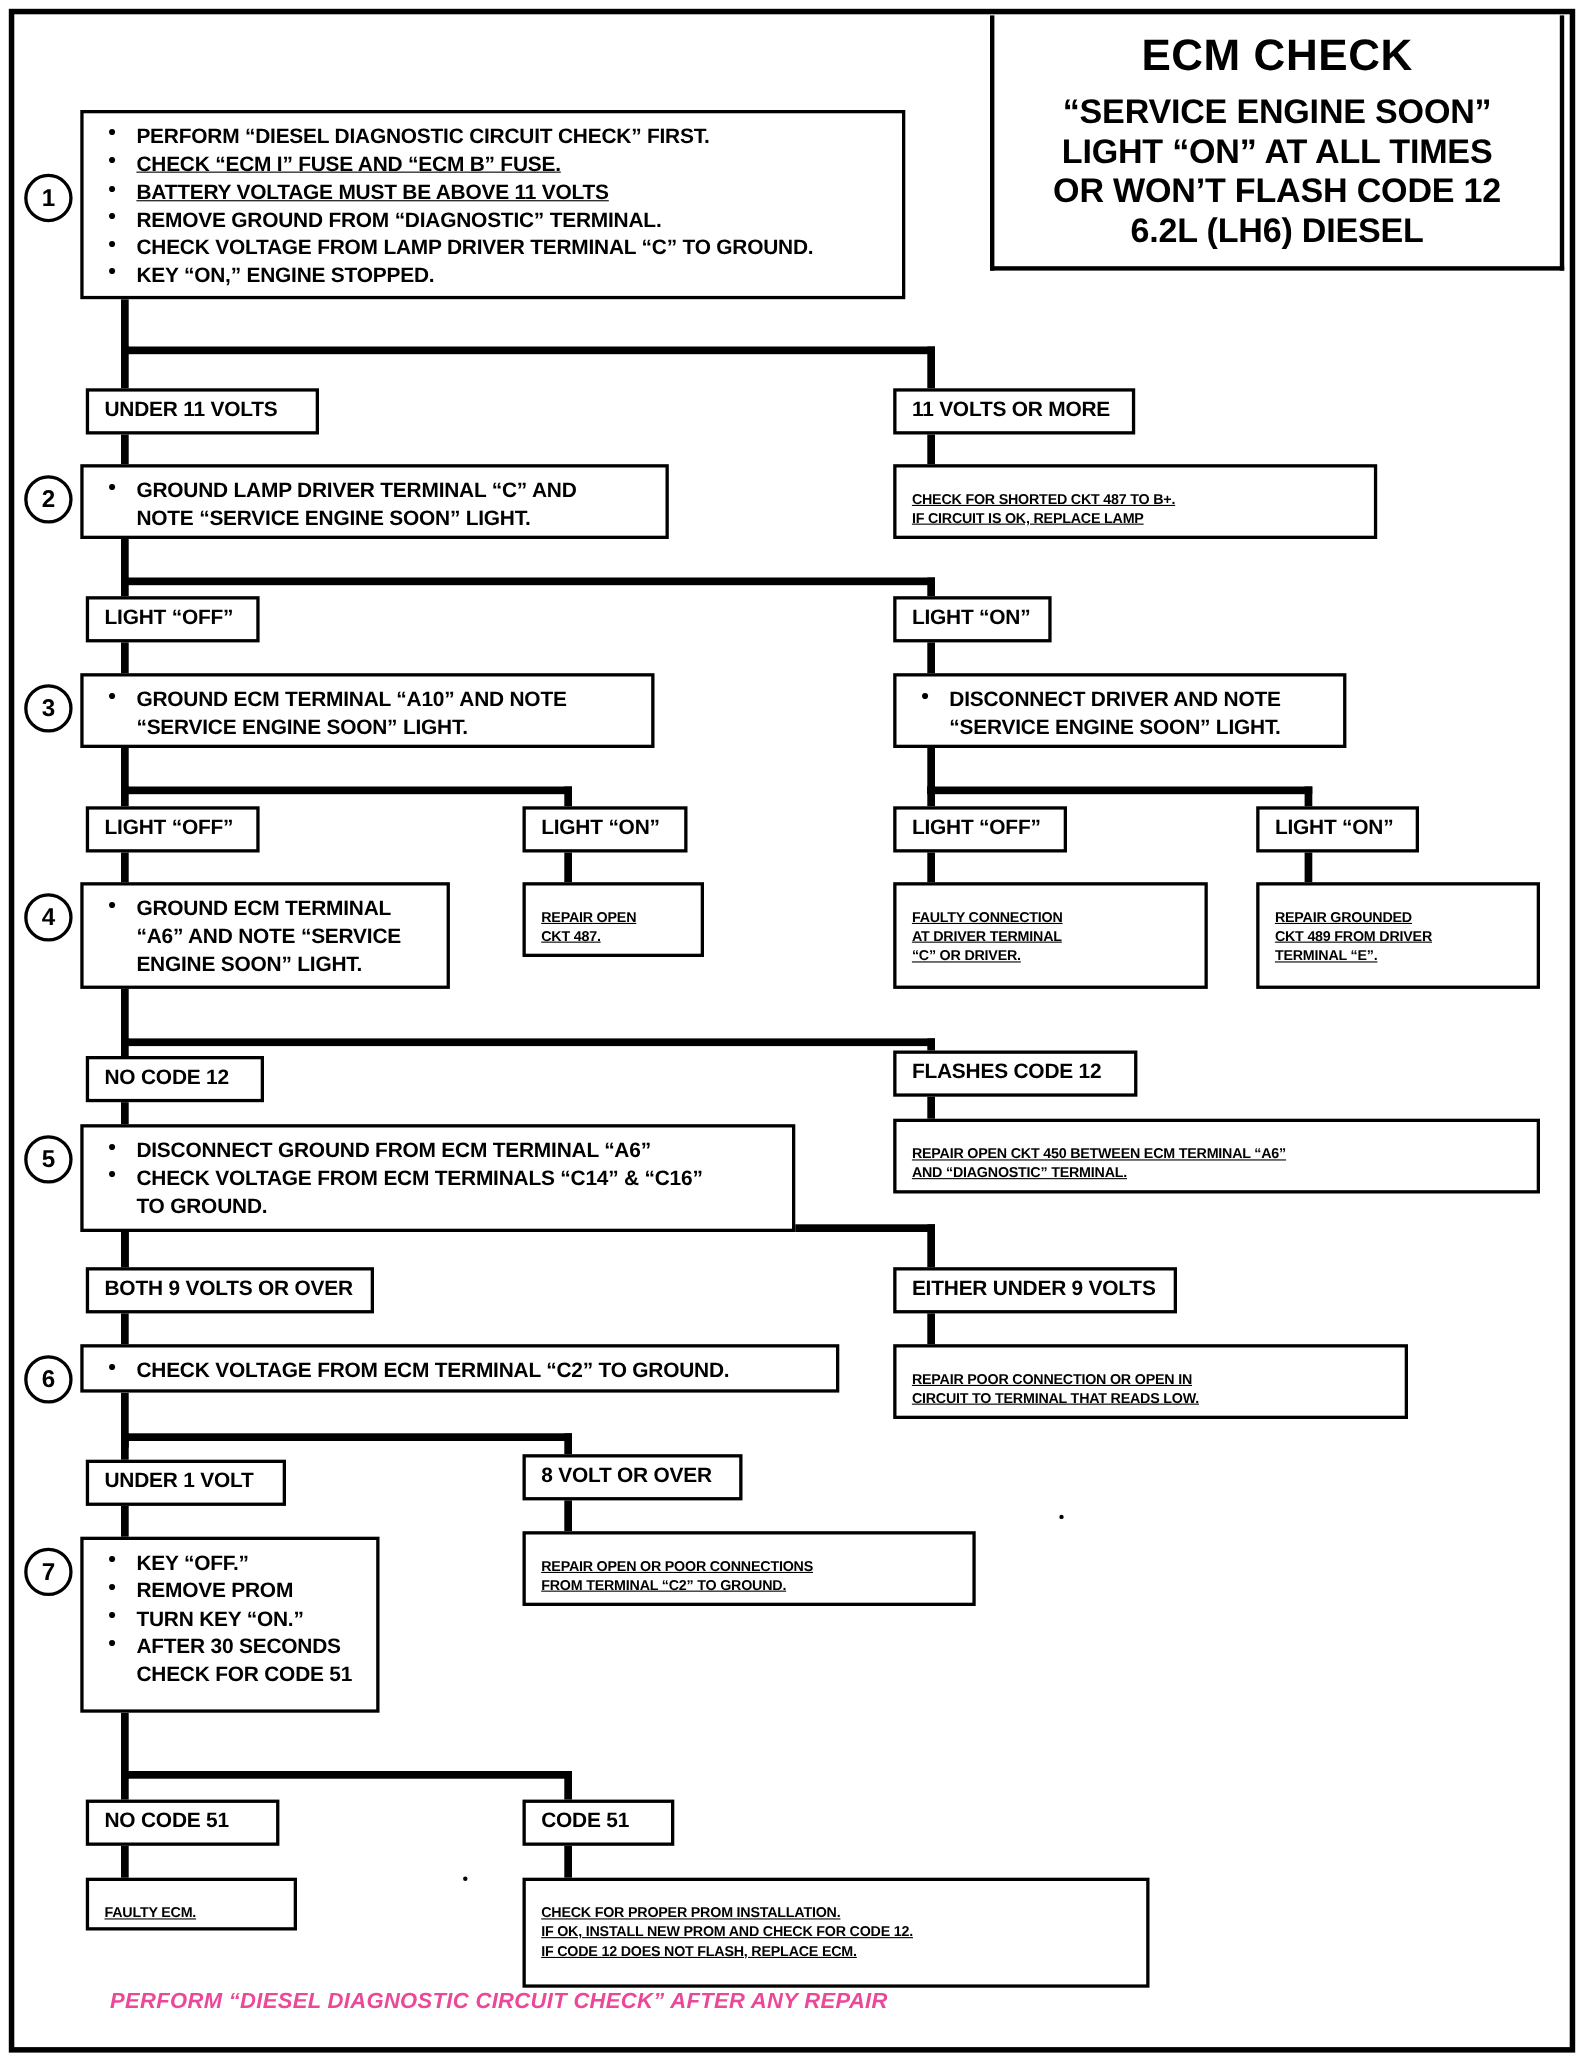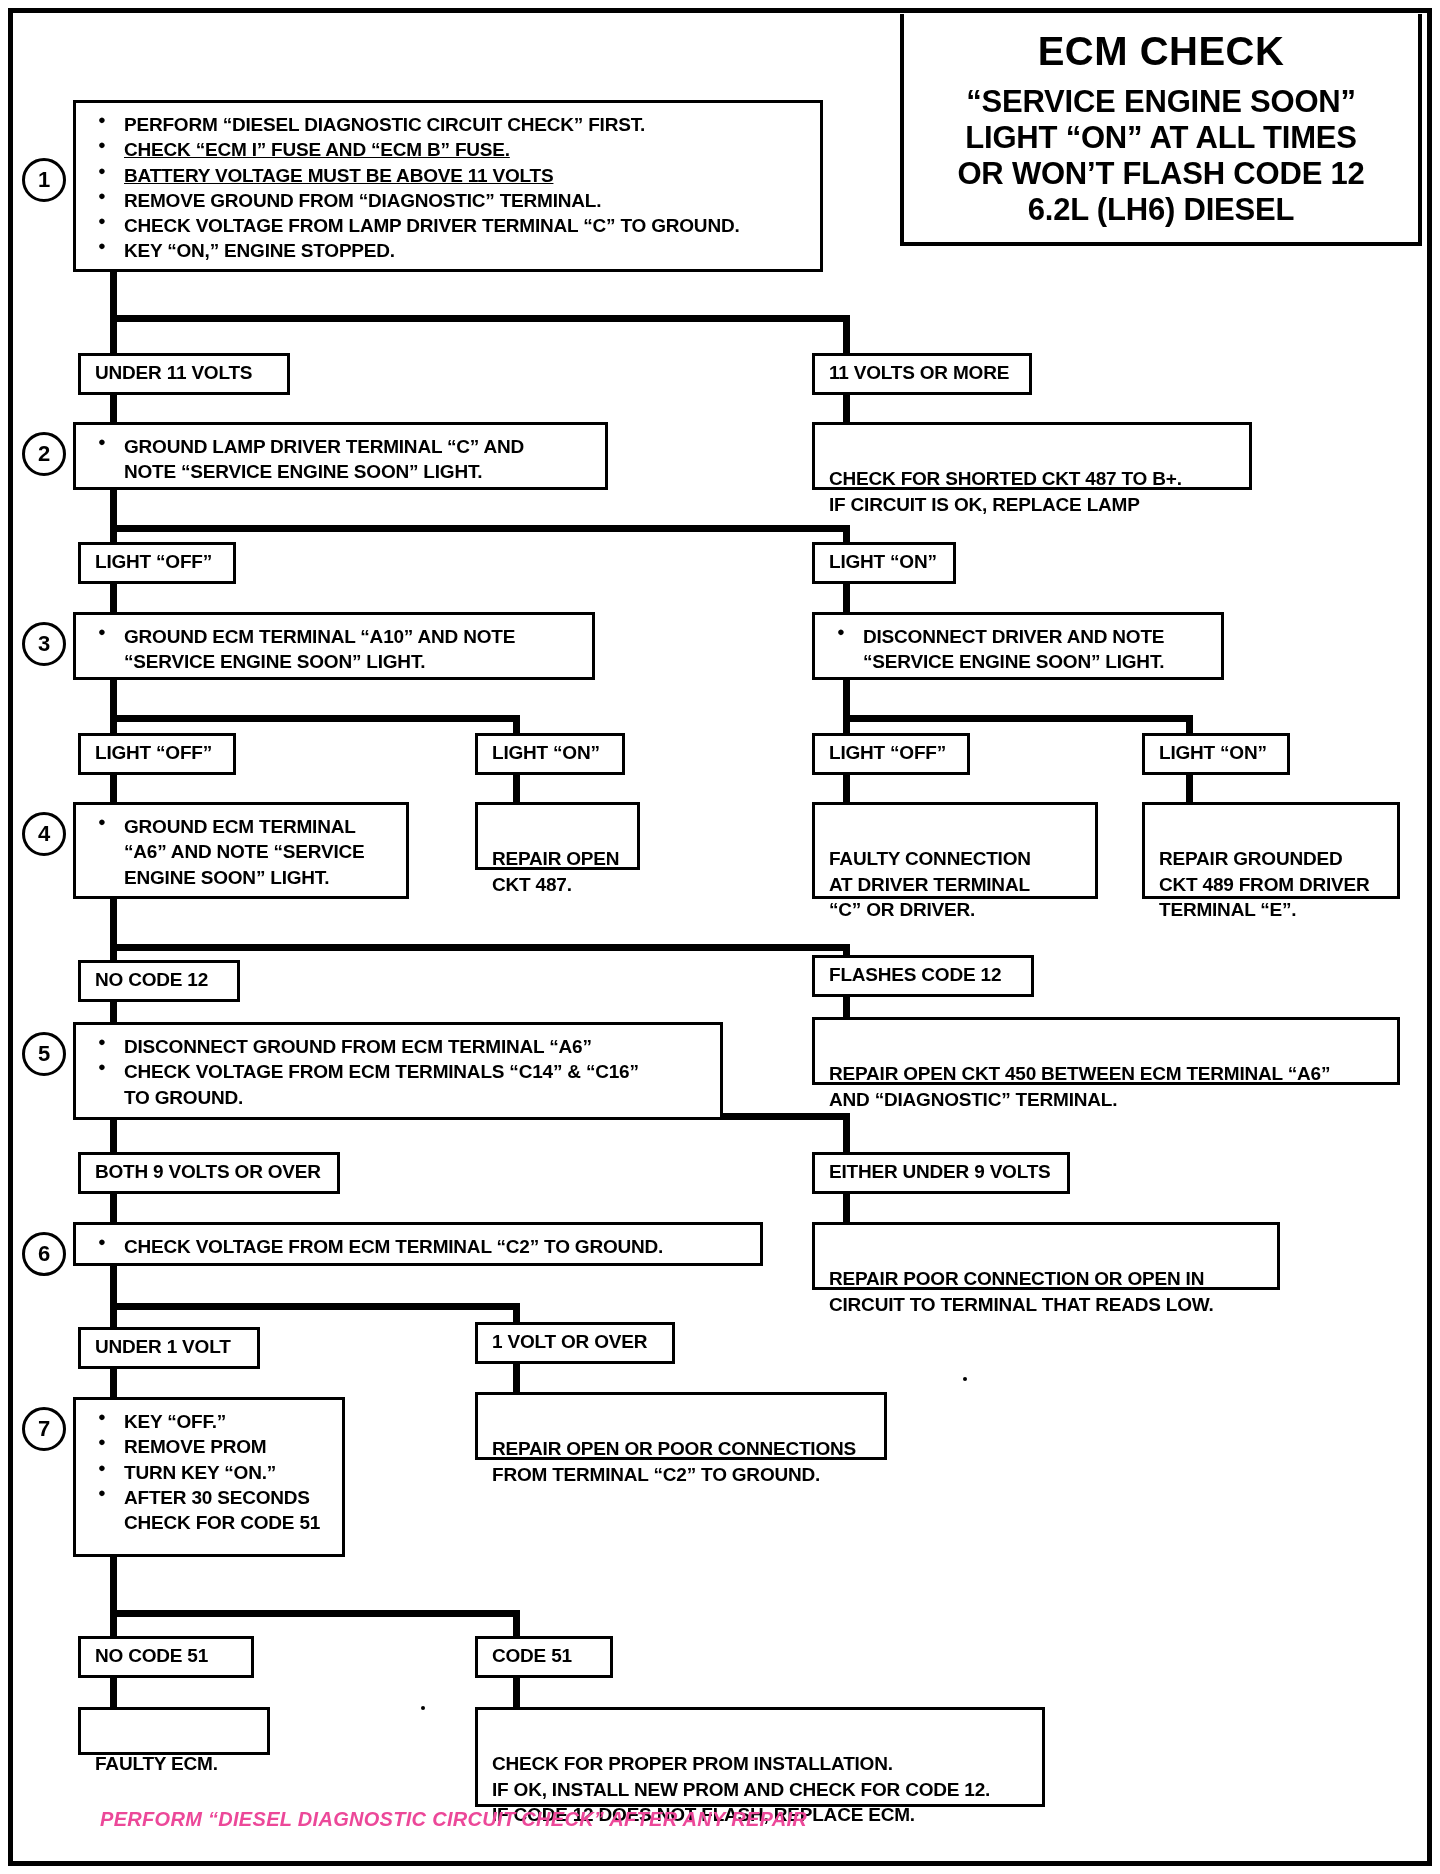--- a/index.html
+++ b/index.html
@@ -104,24 +104,25 @@
   }
   .bullets .li::before {
     content: "\25CF";
     position: absolute;
     left: 4px;
     top: -1px;
     font-size: 13px;
   }
   .bullets .li.u1 { text-decoration: underline; }
   .plain {
-    padding: 15px 12px 8px 14px;
-    font-size: 19px;
+    padding: 2px 12px 8px 14px;
+    font-size: 13px;
     line-height: 1.36;
     white-space: pre-line;
+    text-decoration: underline;
   }
   .label {
     padding: 6px 14px 5px 14px;
     font-size: 19px;
     line-height: 1.2;
   }
   #footer-note {
     position: absolute;
     left: 100px;
     top: 1808px;
@@ -328,21 +329,21 @@
 
   <div class="line vline" style="left:110px; top:1266px; height:50px;"></div>
   <div class="line hline" style="left:110px; top:1303px; width:410px;"></div>
   <div class="line vline" style="left:513px; top:1303px; height:28px;"></div>
   <div class="line vline" style="left:110px; top:1303px; height:28px;"></div>
 
   <div class="box label" style="left:78px; top:1327px; width:182px; height:42px;">
     <span>UNDER 1 VOLT</span>
   </div>
   <div class="box label" style="left:475px; top:1322px; width:200px; height:42px;">
-    <span>1 VOLT OR OVER</span>
+    <span>8 VOLT OR OVER</span>
   </div>
 
   <div class="line vline" style="left:110px; top:1367px; height:32px;"></div>
   <div class="line vline" style="left:513px; top:1362px; height:30px;"></div>
 
   <div class="step-circle" style="left:22px; top:1407px;">7</div>
 
   <div class="box bullets" style="left:73px; top:1397px; width:272px; height:160px;">
     <div class="li">KEY “OFF.”</div>
     <div class="li">REMOVE PROM</div>

